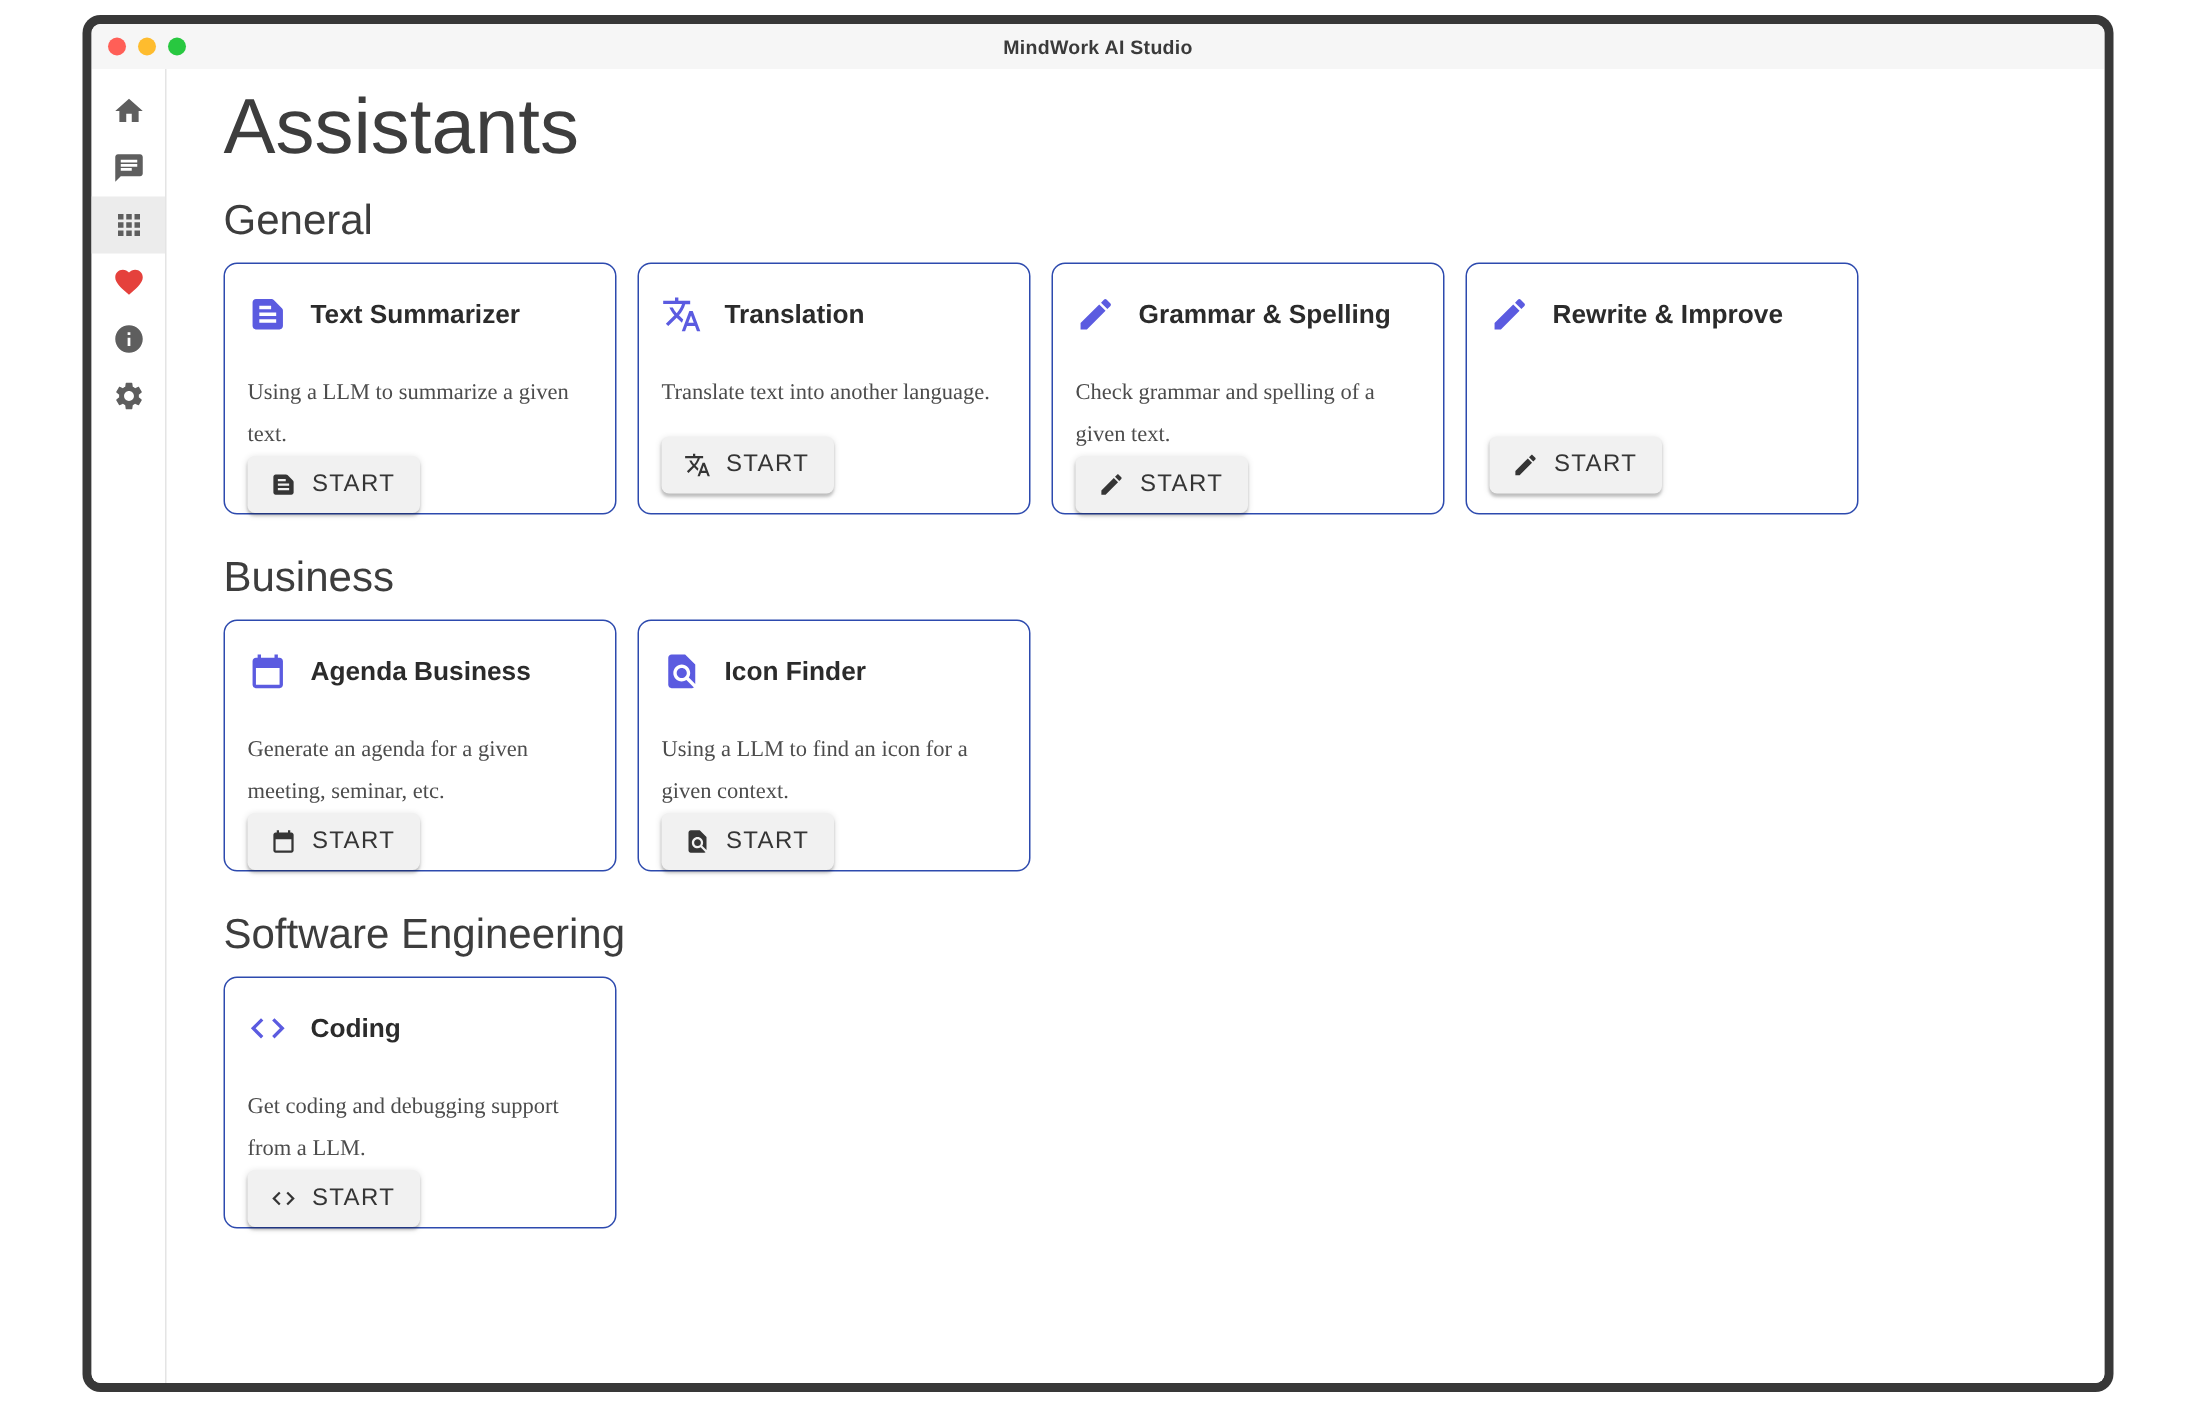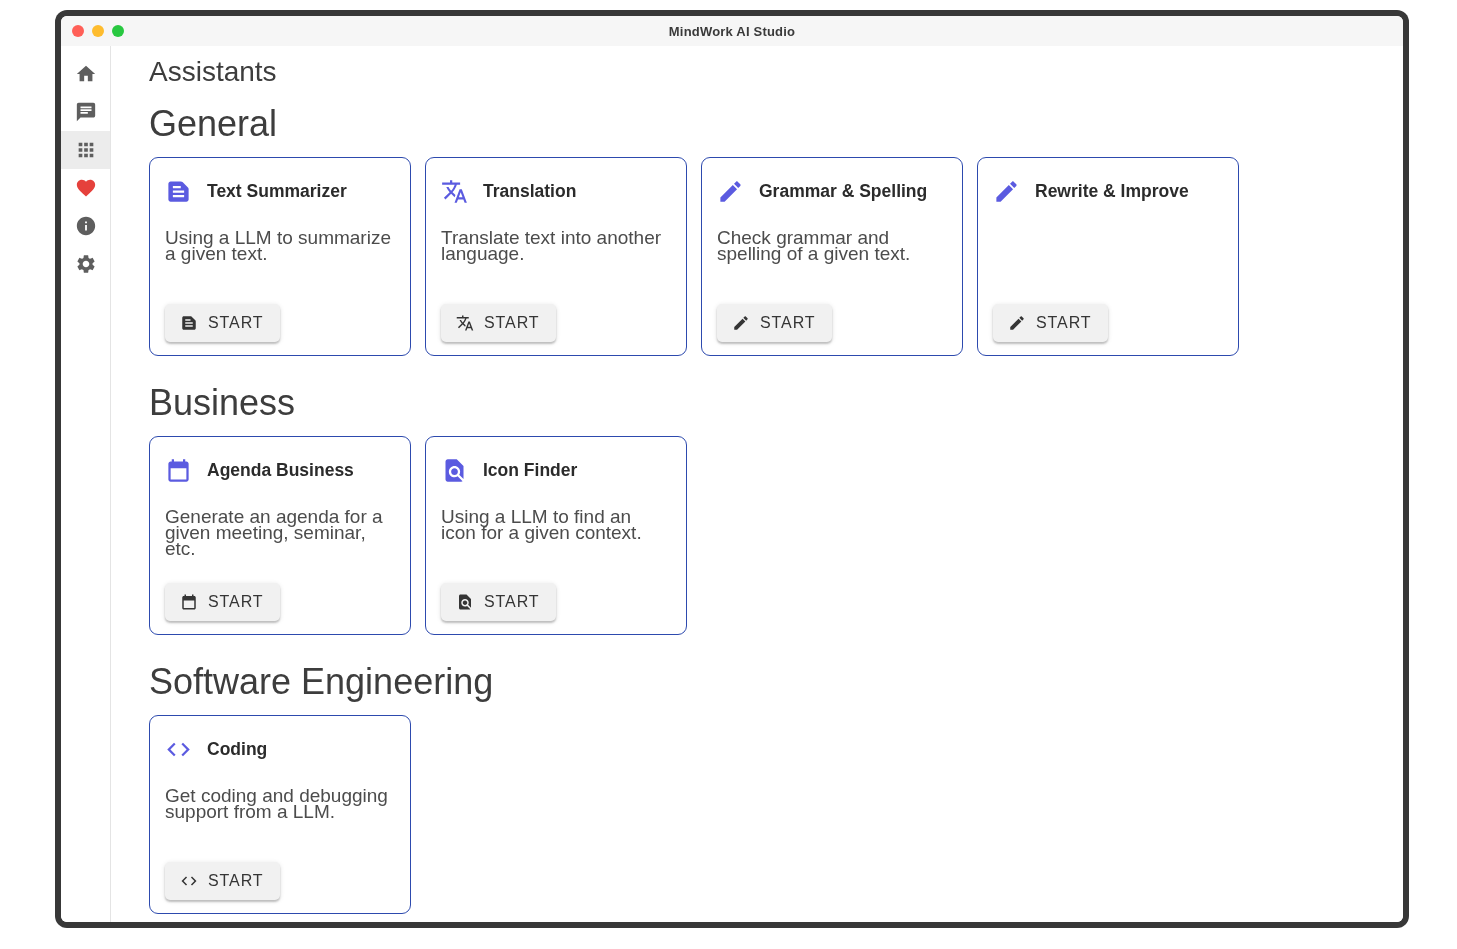--- a/index.html
+++ b/index.html
@@ -38,34 +38,34 @@
     height: 38px; display: flex; align-items: center; justify-content: center;
     cursor: pointer; color: #5e5e5e;
   }
   .side-item.selected { background: #ececec; }
   .side-item svg { width: 22px; height: 22px; }
   .side-item.heart { color: #e5413c; }
 
   .main {
     flex: 1 1 auto; padding: 10px 20px 20px 38px; overflow: hidden;
   }
-  .page-title { font-size: 28px; font-weight: 400; color: #3d3d3d; line-height: 1.15; }
-  .section-title { font-size: 36px; font-weight: 400; color: #3d3d3d; margin-top: 15px; }
+  .page-title { font-size: 52px; font-weight: 400; color: #3d3d3d; line-height: 1.15; }
+  .section-title { font-size: 28px; font-weight: 400; color: #3d3d3d; margin-top: 15px; }
   .section-title.later { margin-top: 26px; }
 
   .card-row { display: flex; gap: 14px; margin-top: 12px; }
 
   .card {
-    width: 262px; height: 199px; border: 1px solid #2d4aae; border-radius: 9px;
+    width: 262px; height: 168px; border: 1px solid #2d4aae; border-radius: 9px;
     padding: 15px 15px 13px 15px; display: flex; flex-direction: column; background: #fff;
   }
   .card-head { display: flex; align-items: center; gap: 15px; margin-top: 5px; }
   .card-icon { width: 27px; height: 27px; color: #5b5be0; flex: 0 0 auto; }
   .card-title { font-size: 17.5px; font-weight: 600; color: #2b2b2b; }
-  .card-desc { margin-top: 25px; font-size: 19px; color: #4c4c4c; line-height: 16px; padding-right: 4px; }
+  .card-desc { margin-top: 25px; font-size: 15px; color: #4c4c4c; line-height: 28px; padding-right: 4px; font-family: Liberation Serif, serif; }
 
   .start-btn {
     margin-top: auto; align-self: flex-start;
     display: inline-flex; align-items: center; gap: 10px;
     background: #f1f1f1; border: none; border-radius: 5px;
     padding: 10px 17px 10px 15px; cursor: pointer;
     box-shadow: 0 2px 2px rgba(0,0,0,.2), 0 1px 5px rgba(0,0,0,.12);
     font-family: inherit; font-size: 16px; font-weight: 500; letter-spacing: .9px; color: #353535;
   }
   .btn-icon { width: 18px; height: 18px; color: #353535; flex: 0 0 auto; }

